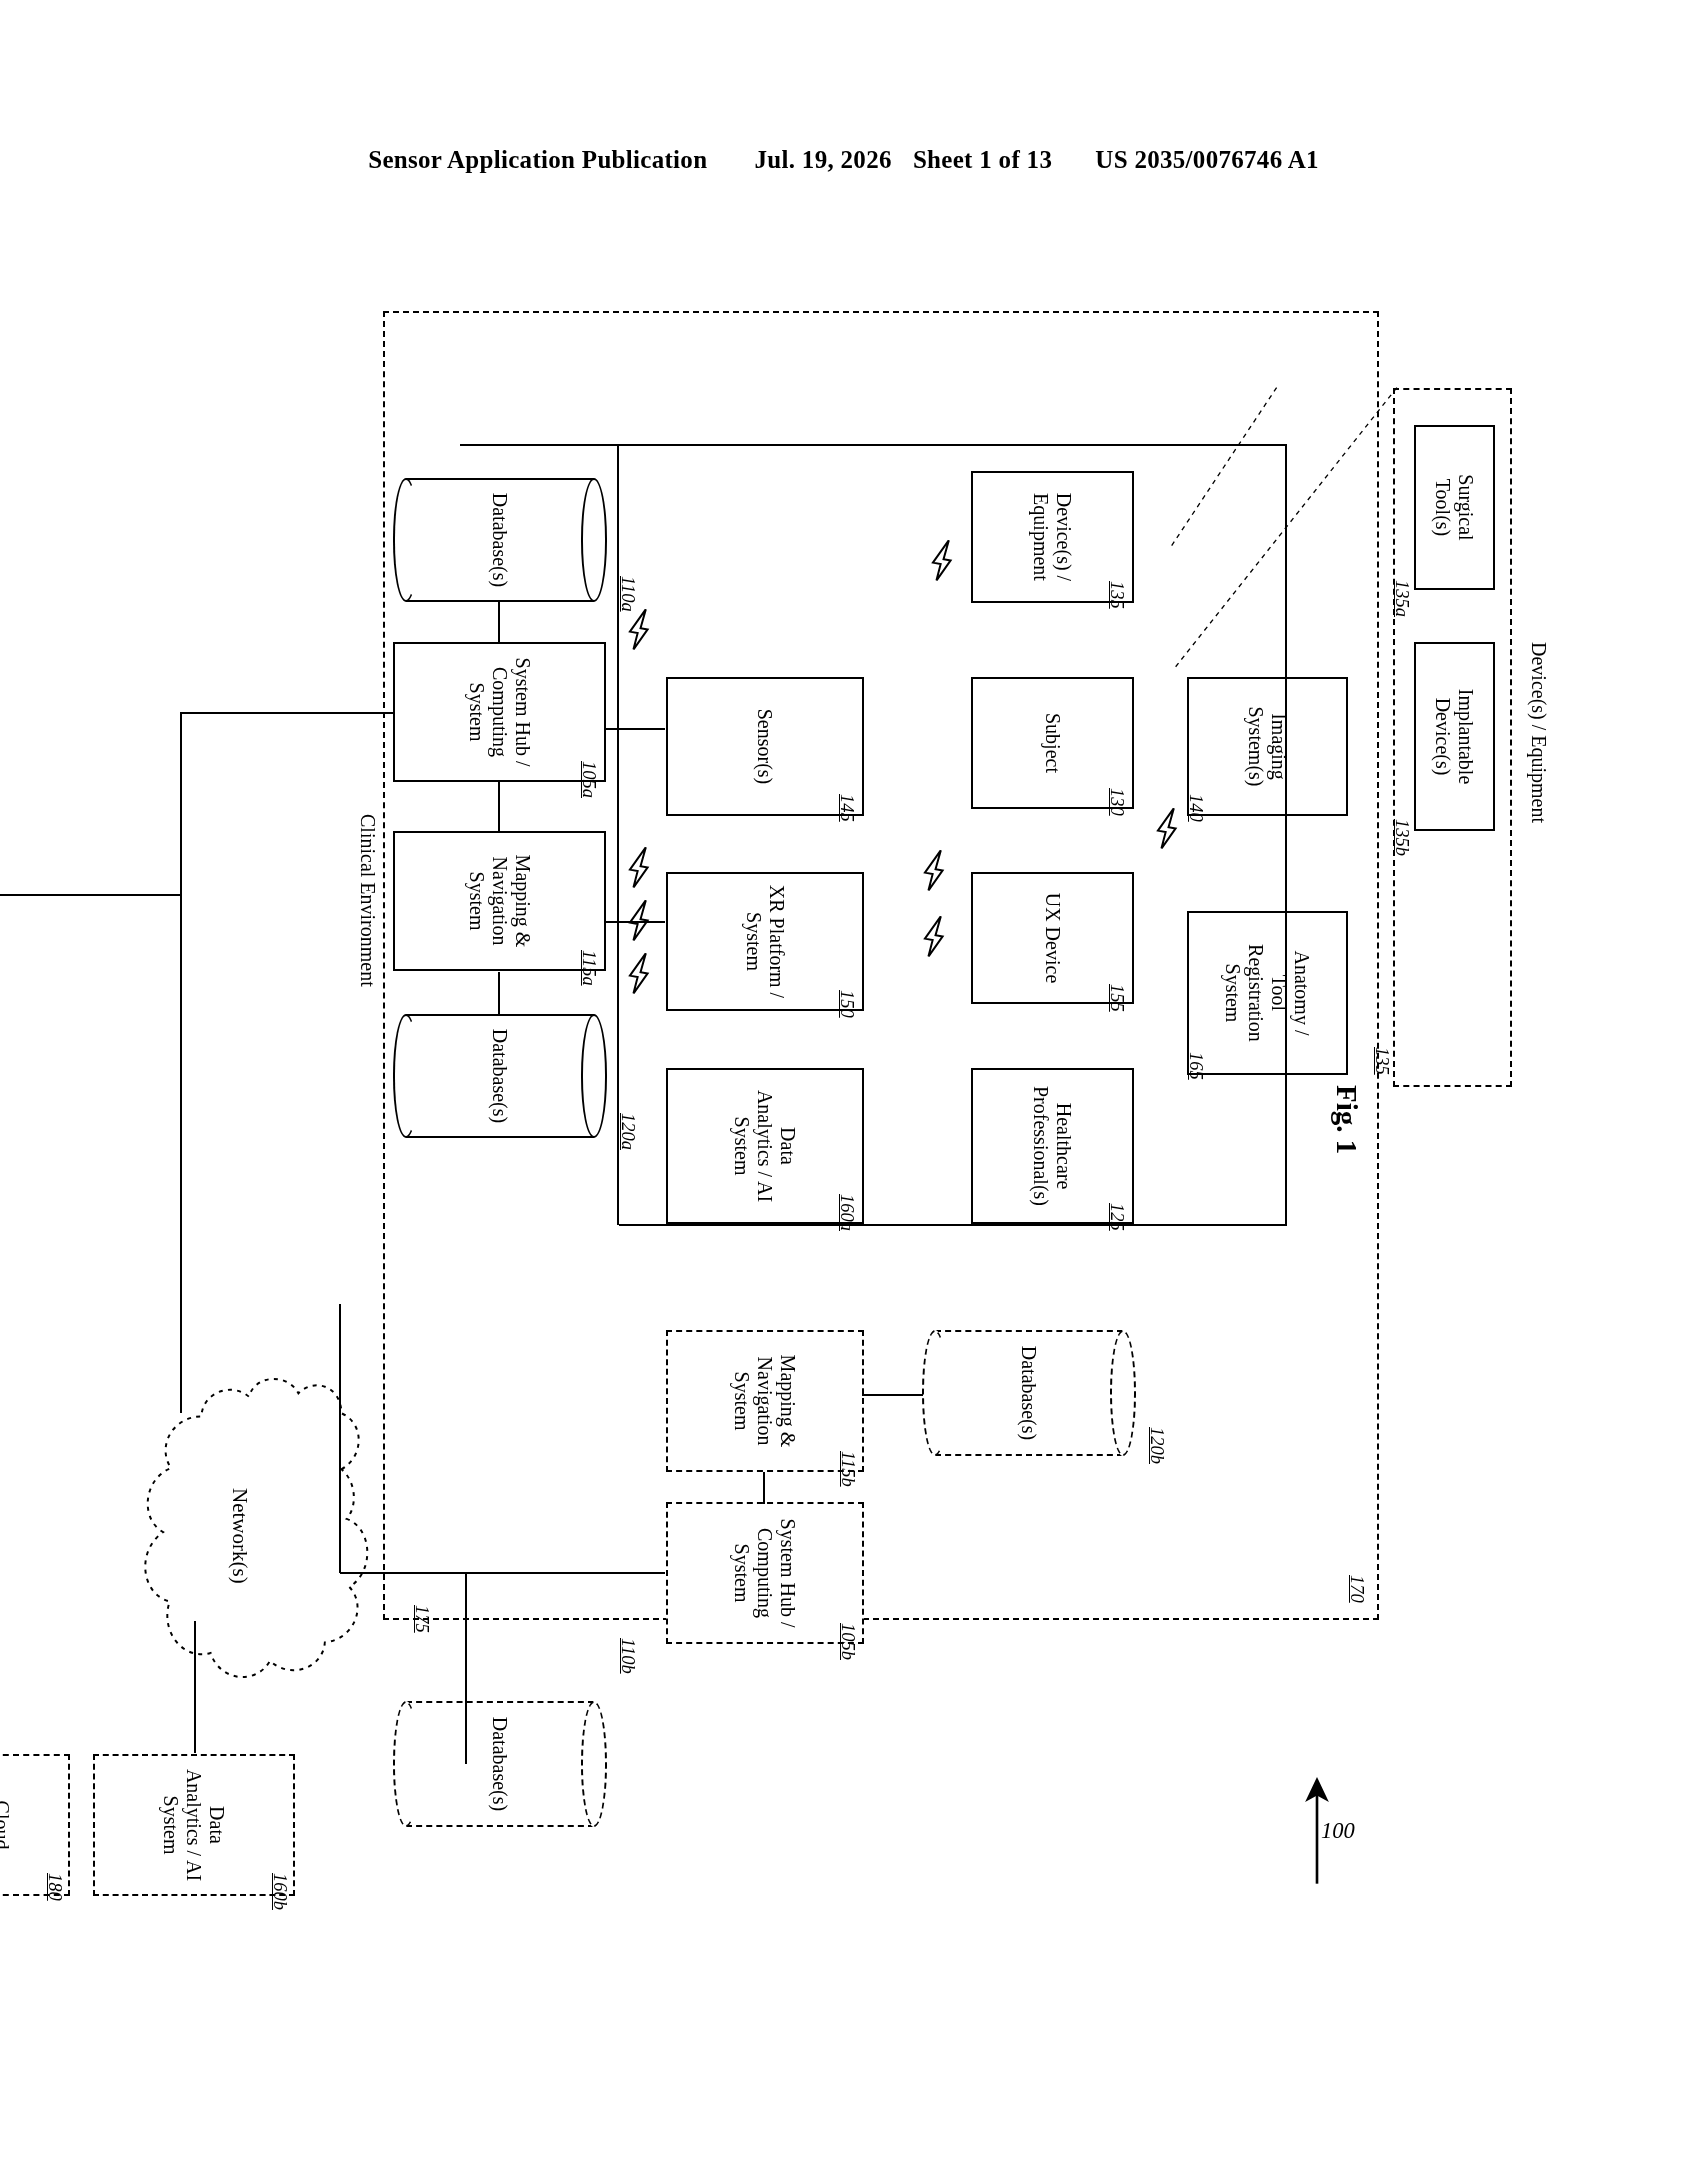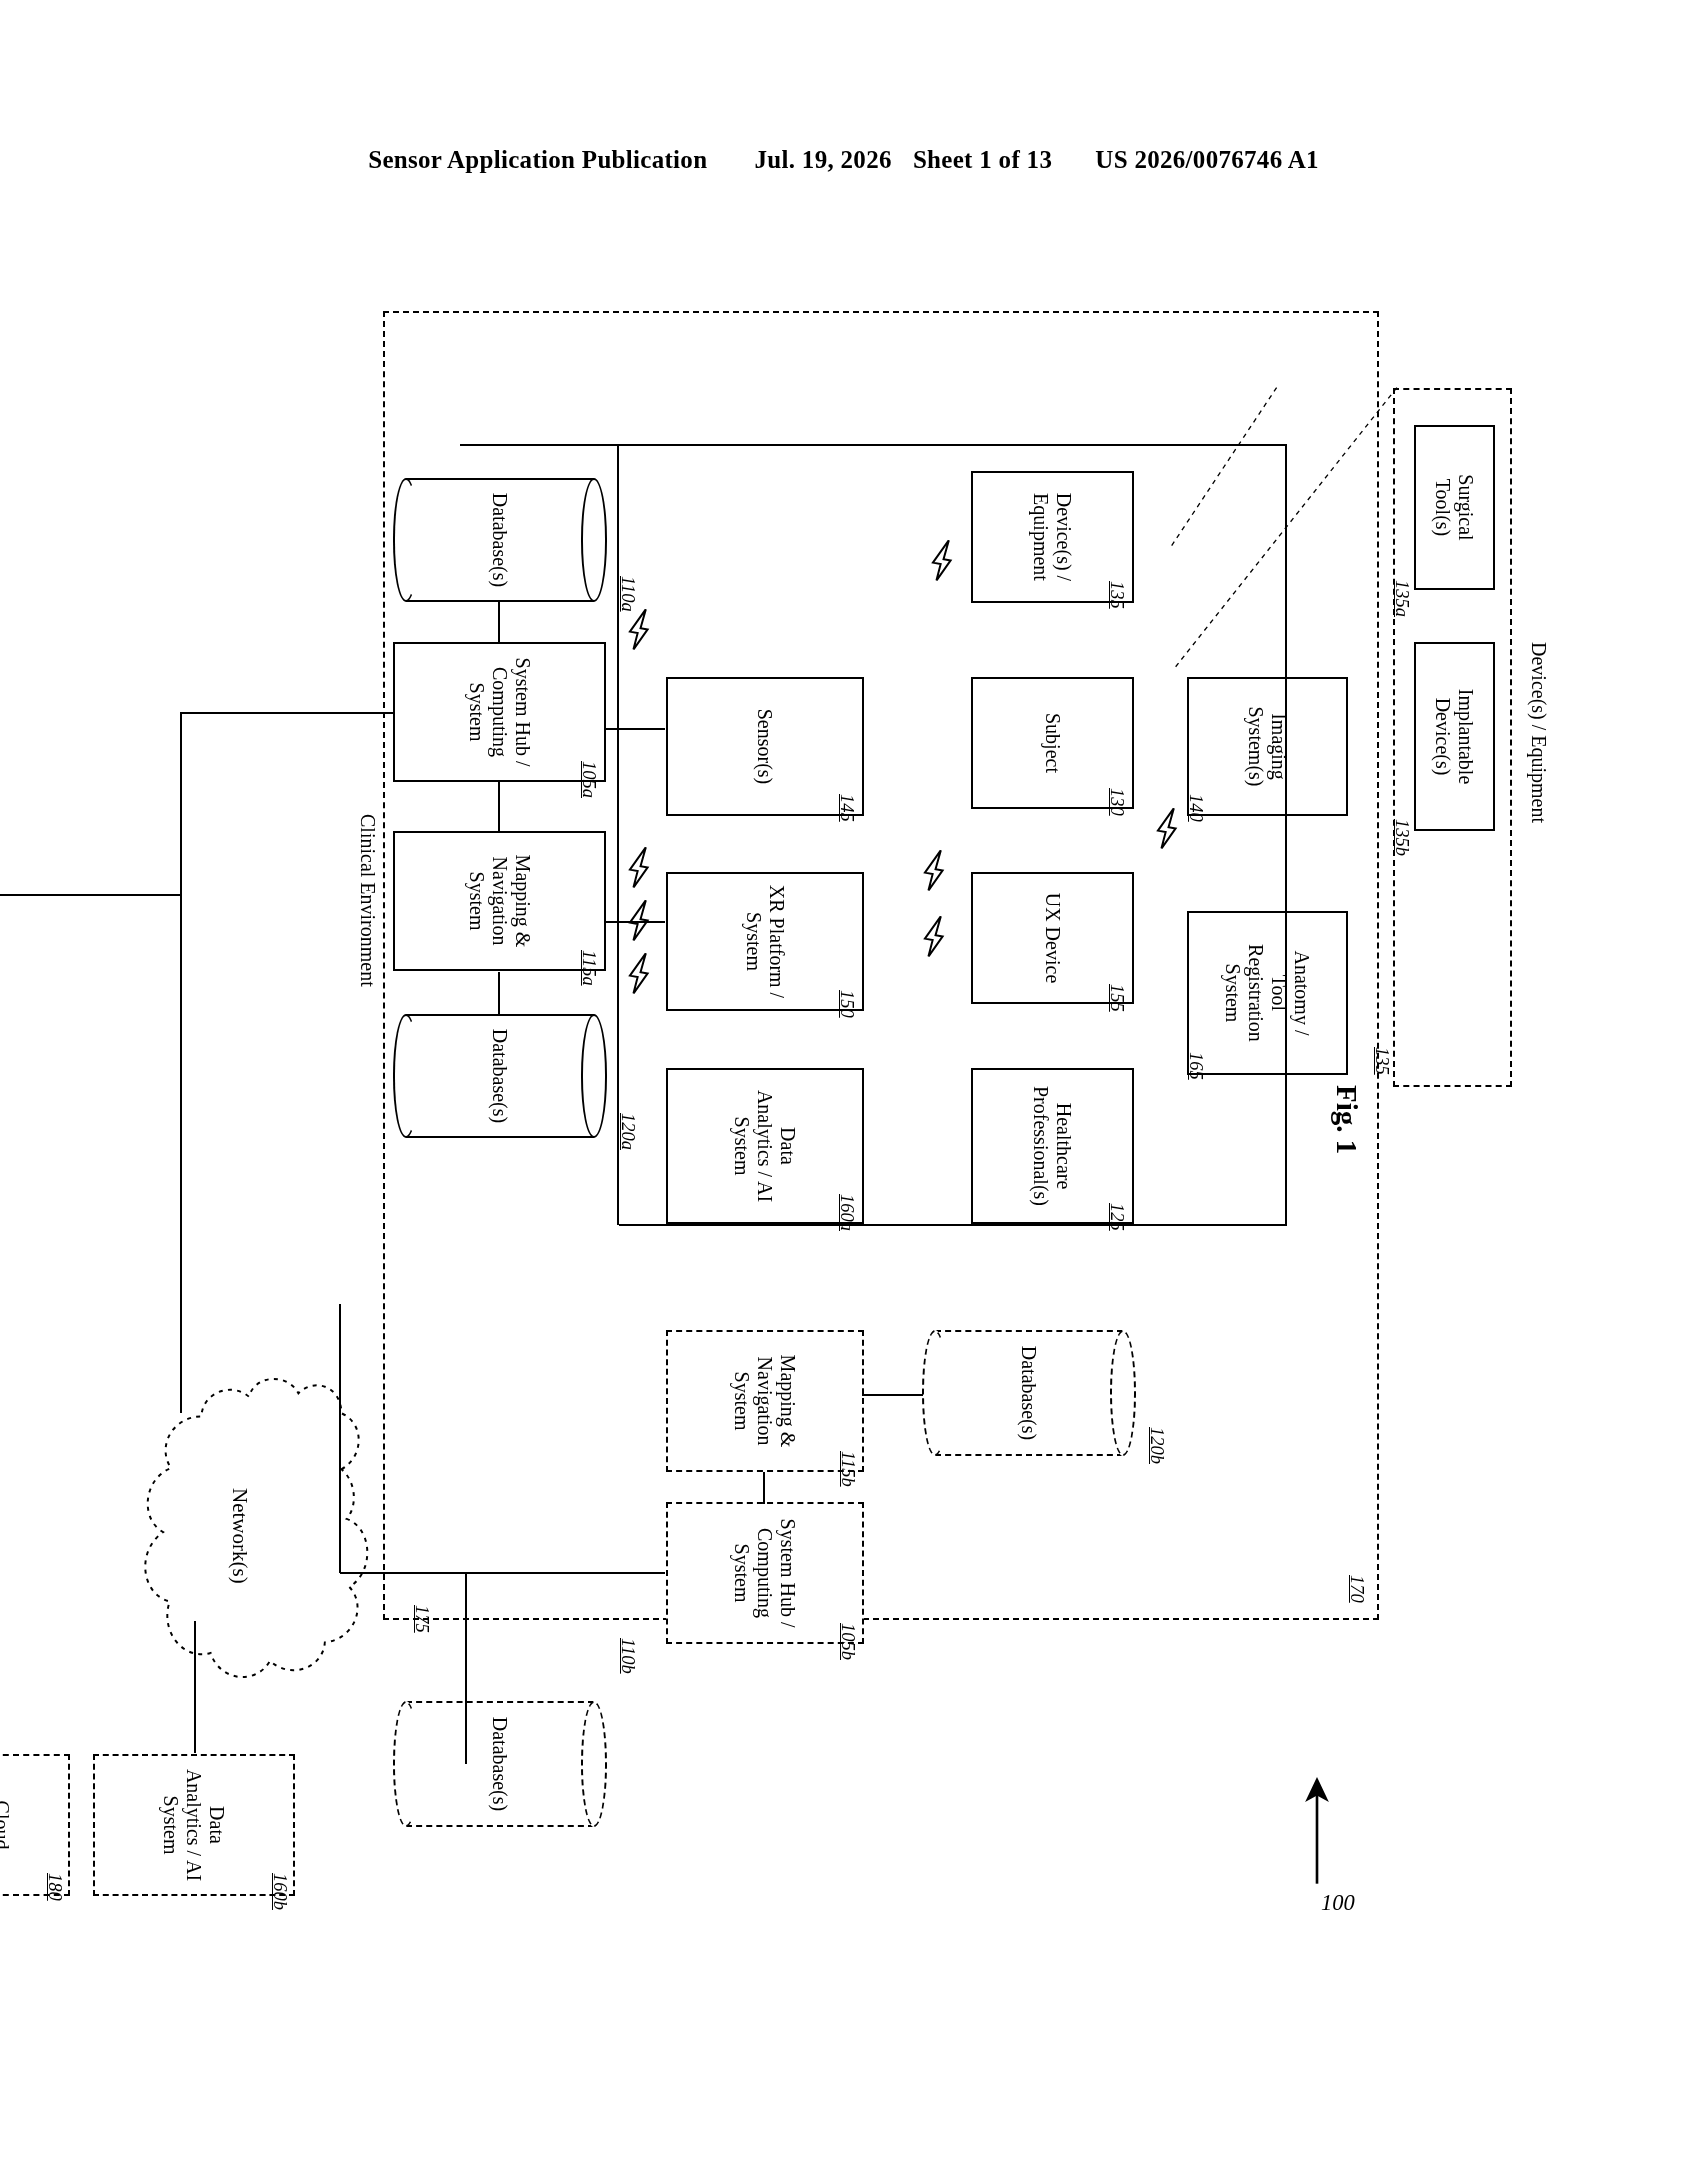--- a/index.html
+++ b/index.html
@@ -176,21 +176,21 @@
 </head>
 <body>
 
 <div id="pub-header">
   <span>Sensor Application Publication</span>
   <span class="hdr-gap1"></span>
   <span>Jul. 19, 2026</span>
   <span class="hdr-sp"></span>
   <span>Sheet 1 of 13</span>
   <span class="hdr-gap2"></span>
-  <span>US 2026/0076746 A1</span>
+  <span>US 2035/0076746 A1</span>
 </div>
 
 <div id="figure-canvas">
   <div id="drawing">
 
     <div class="dashed-thin" style="position:absolute; left:132px; top:153px; width:1305px; height:992px;"></div>
     <div class="grouplabel" style="left:635px; top:1153px;">Clinical Environment</div>
     <div class="ref" style="left:1396px; top:165px;">170</div>
 
     <div class="dashed-thin" style="position:absolute; left:209px; top:20px; width:695px; height:115px;"></div>
@@ -410,15 +410,15 @@
   </div>
 
   <div id="fig-caption" style="left:1363px; top:1085px; transform: rotate(90deg); transform-origin: left top;">Fig. 1</div>
 
   <div id="hundred-arrow" style="left:1297px; top:1773px;">
     <svg width="40" height="112" viewBox="0 0 60 170">
       <path d="M30 168 L30 28" stroke="#000" stroke-width="4" fill="none"></path>
       <path d="M30 6 L12 44 L30 34 L48 44 Z" fill="#000"></path>
     </svg>
   </div>
-  <div id="hundred-label" style="left:1321px; top:1890px;">100</div>
+  <div id="hundred-label" style="left:1321px; top:1818px;">100</div>
 </div>
 
 
 </body></html>

